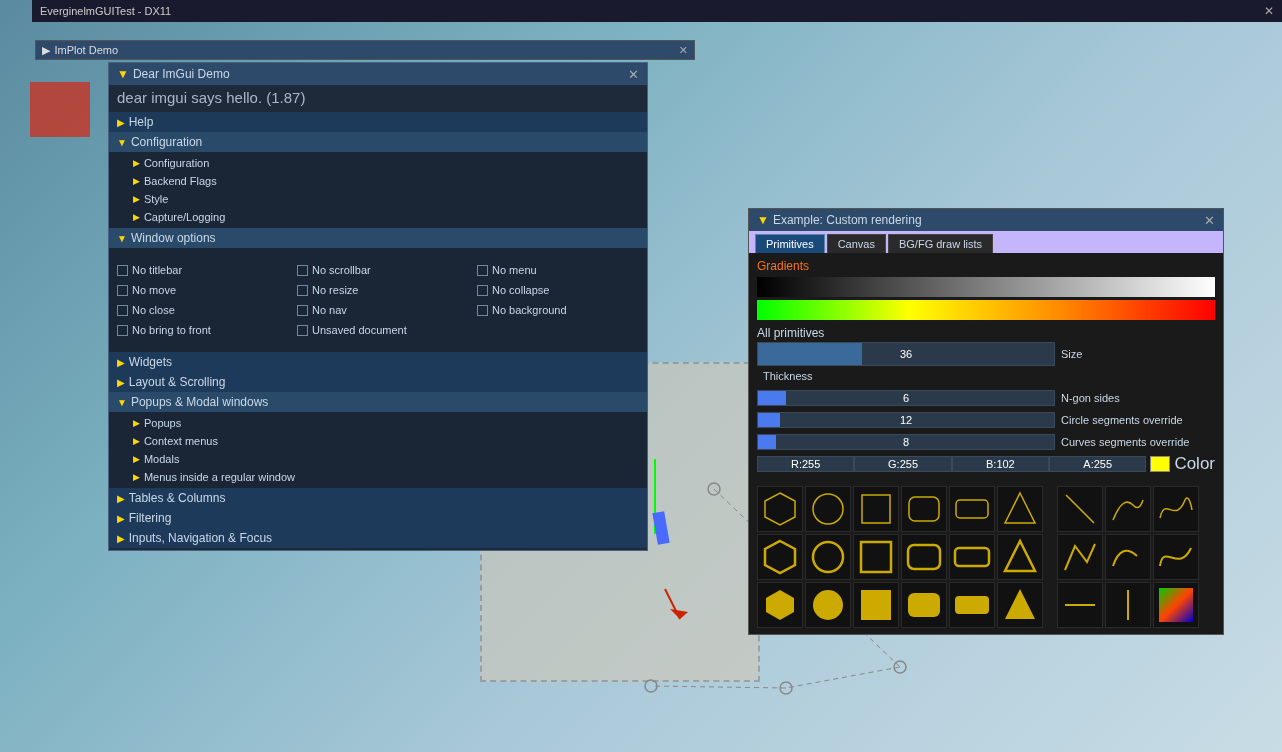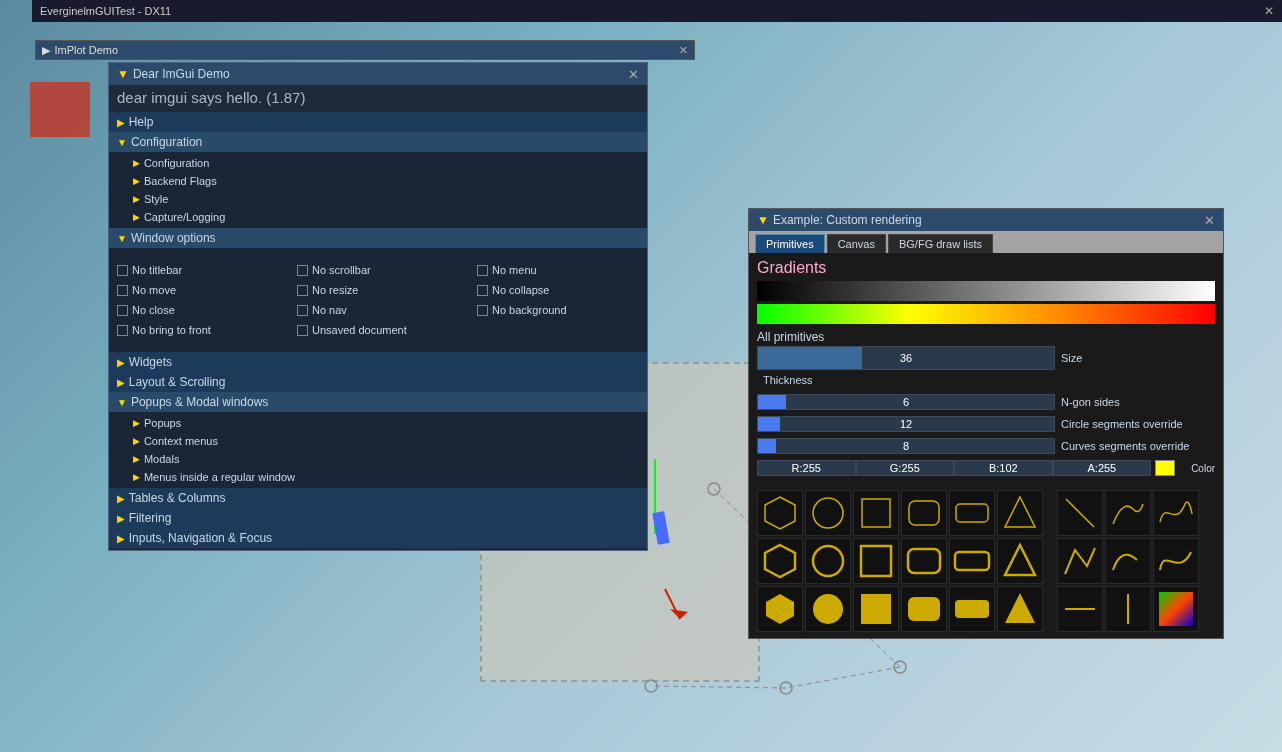--- a/index.html
+++ b/index.html
@@ -225,21 +225,21 @@
       margin-left: auto;
       color: #aaa;
       cursor: pointer;
       background: none;
       border: none;
       font-size: 13px;
     }
 
     .tabs-bar {
       display: flex;
-      background: #a3a3a3;
+      background: #c4b5fd;
       padding: 3px 6px 0;
       gap: 2px;
     }
     .tab {
       padding: 3px 10px;
       font-size: 11px;
       cursor: pointer;
       border: 1px solid #444;
       border-bottom: none;
       color: #c8d8e8;
@@ -250,22 +250,22 @@
       color: #ffffff;
       border-color: #5a8aaa;
     }
 
     .custom-content {
       padding: 6px 8px;
       background: #1a1a1a;
     }
 
     .gradients-label {
-      font-size: 16px;
-      color: #f9a8d4;
+      font-size: 12px;
+      color: #f97316;
       margin-bottom: 4px;
     }
 
     .gradient-bar-black-white {
       height: 20px;
       background: linear-gradient(to right, #000, #fff);
       margin-bottom: 3px;
       width: 100%;
     }
     .gradient-bar-rainbow {
@@ -359,23 +359,23 @@
       background: #2a3a4a;
     }
     .color-swatch {
       width: 20px; height: 16px;
       background: yellow;
       border: 1px solid #888;
       margin-left: 4px;
       flex-shrink: 0;
     }
     .color-label {
-      font-size: 10px;
-      color: #c8d8e8;
-      padding-left: 16px;
+      font-size: 17px;
+      color: #c8d8e8;
+      padding-left: 4px;
     }
 
     
     .primitives-grid {
       display: flex;
       flex-direction: column;
       gap: 2px;
       margin-top: 4px;
     }
     .primitives-row {

